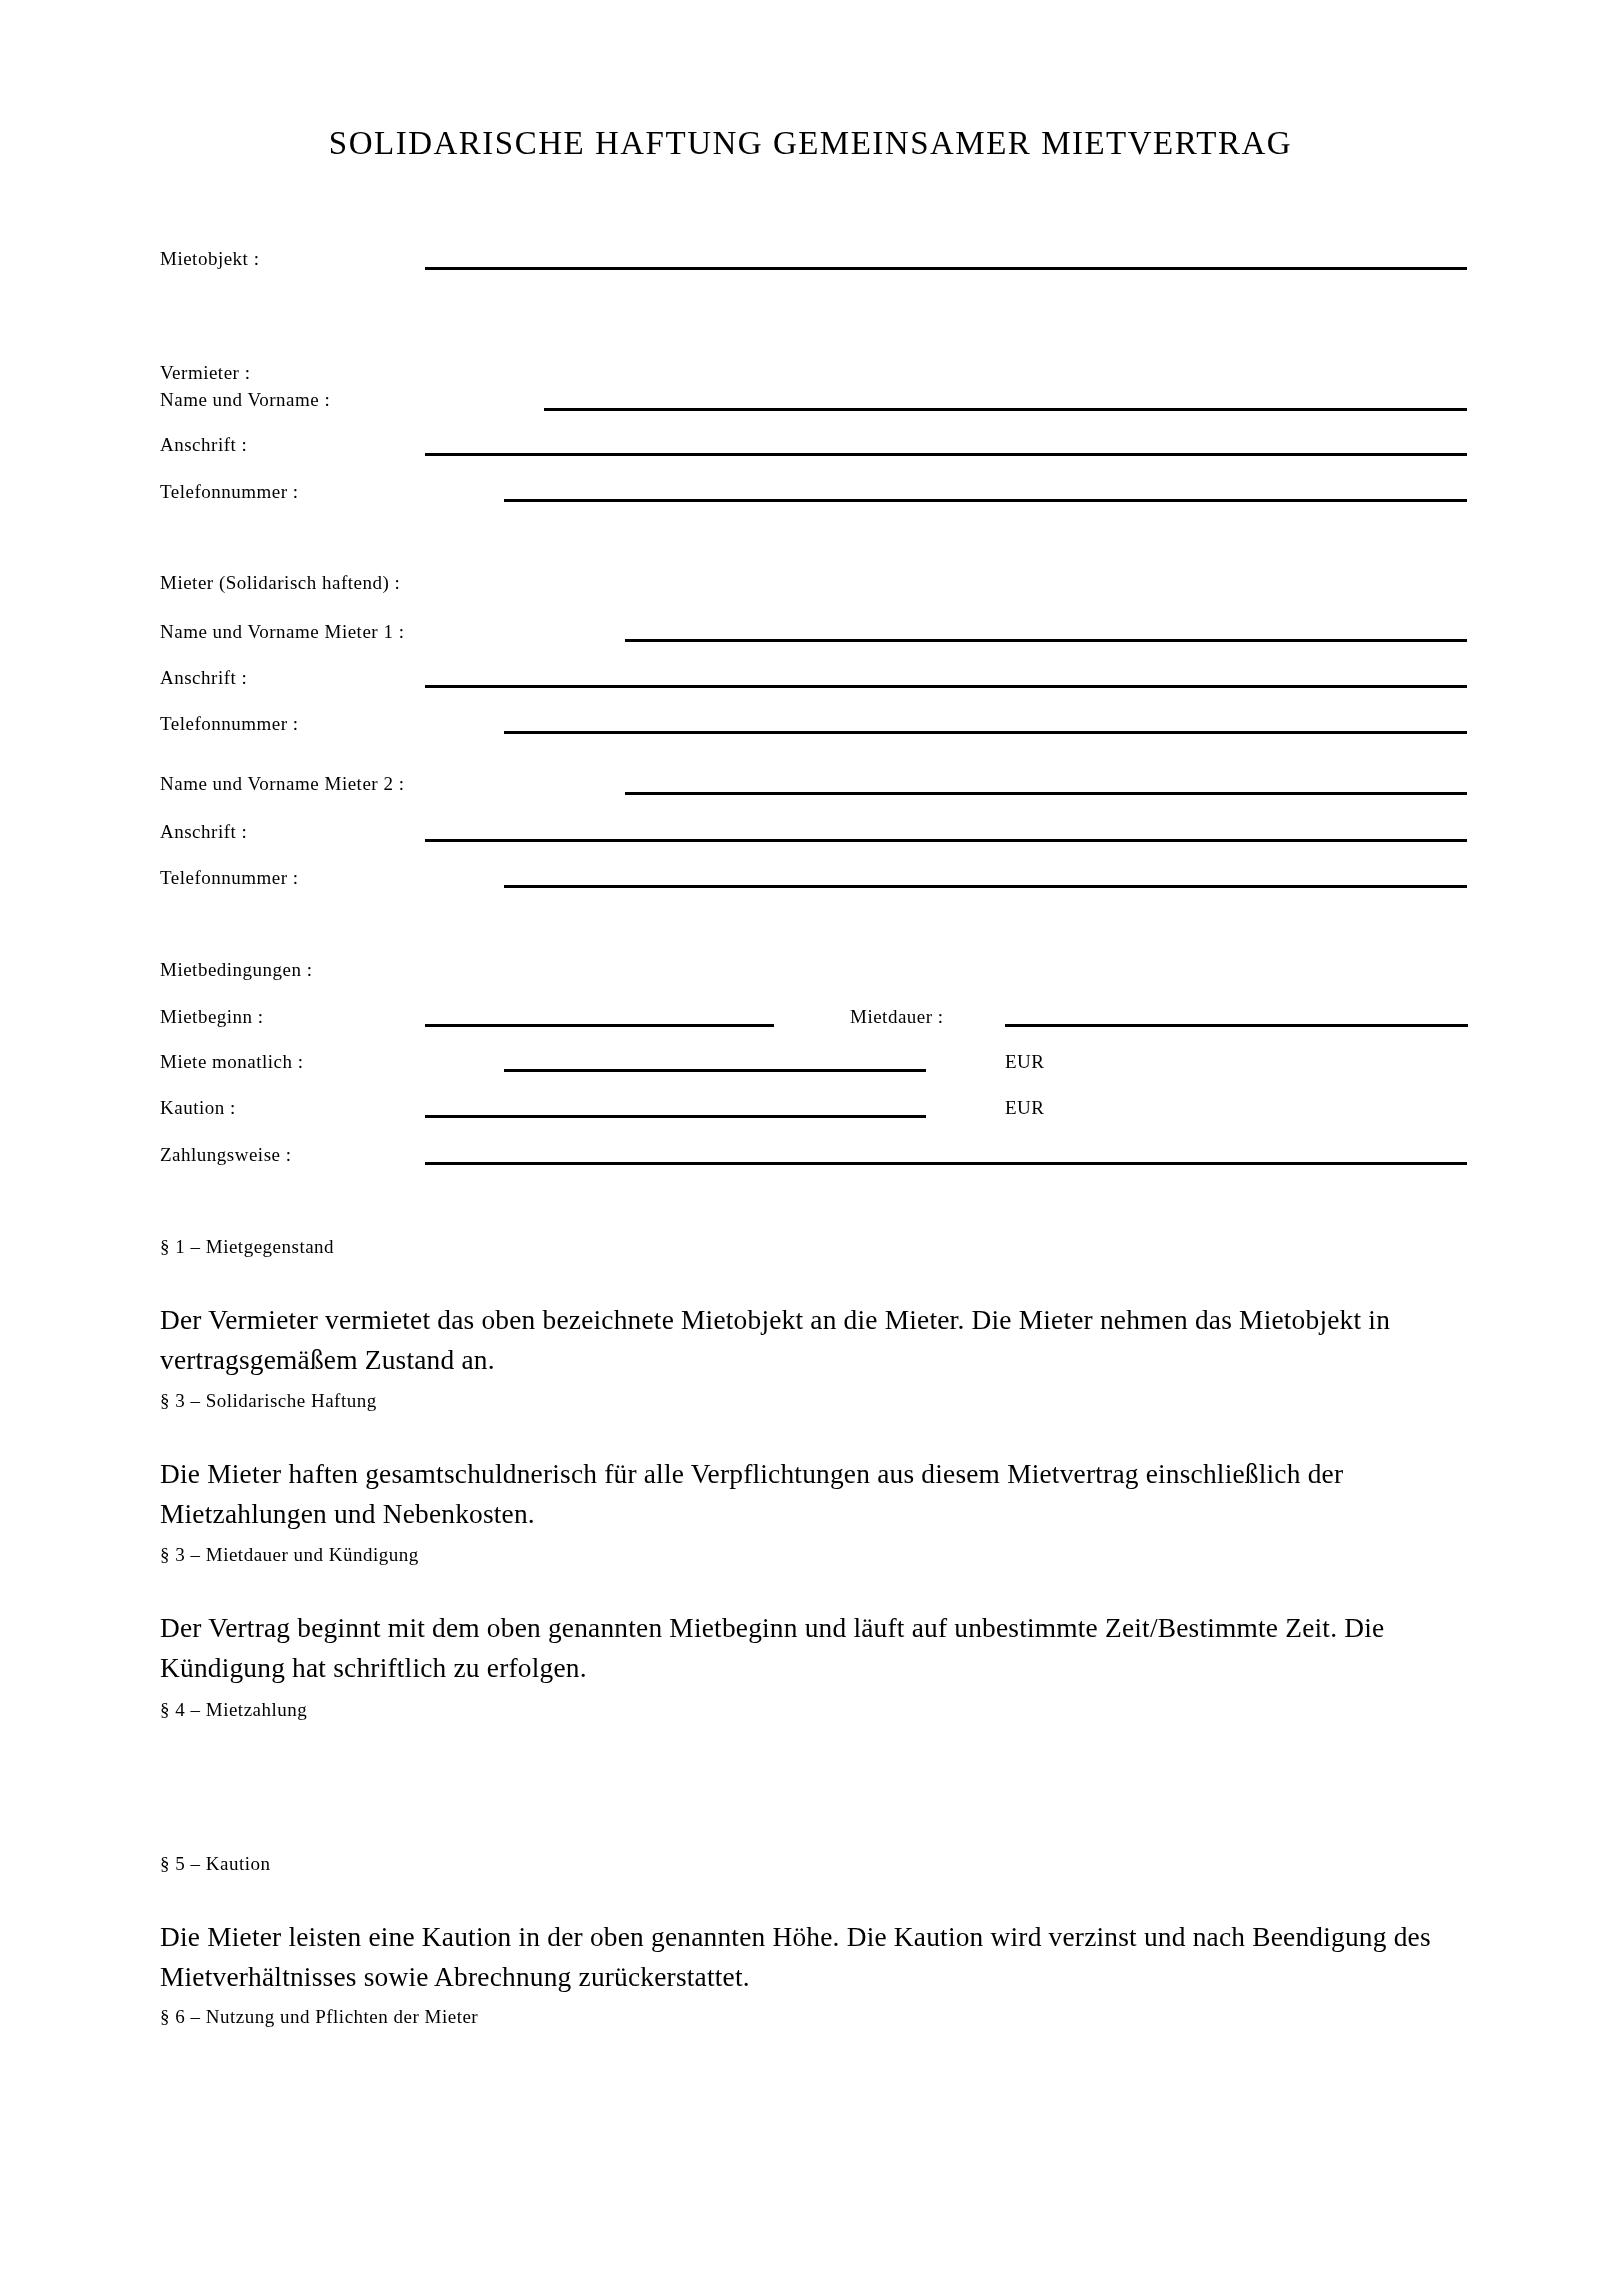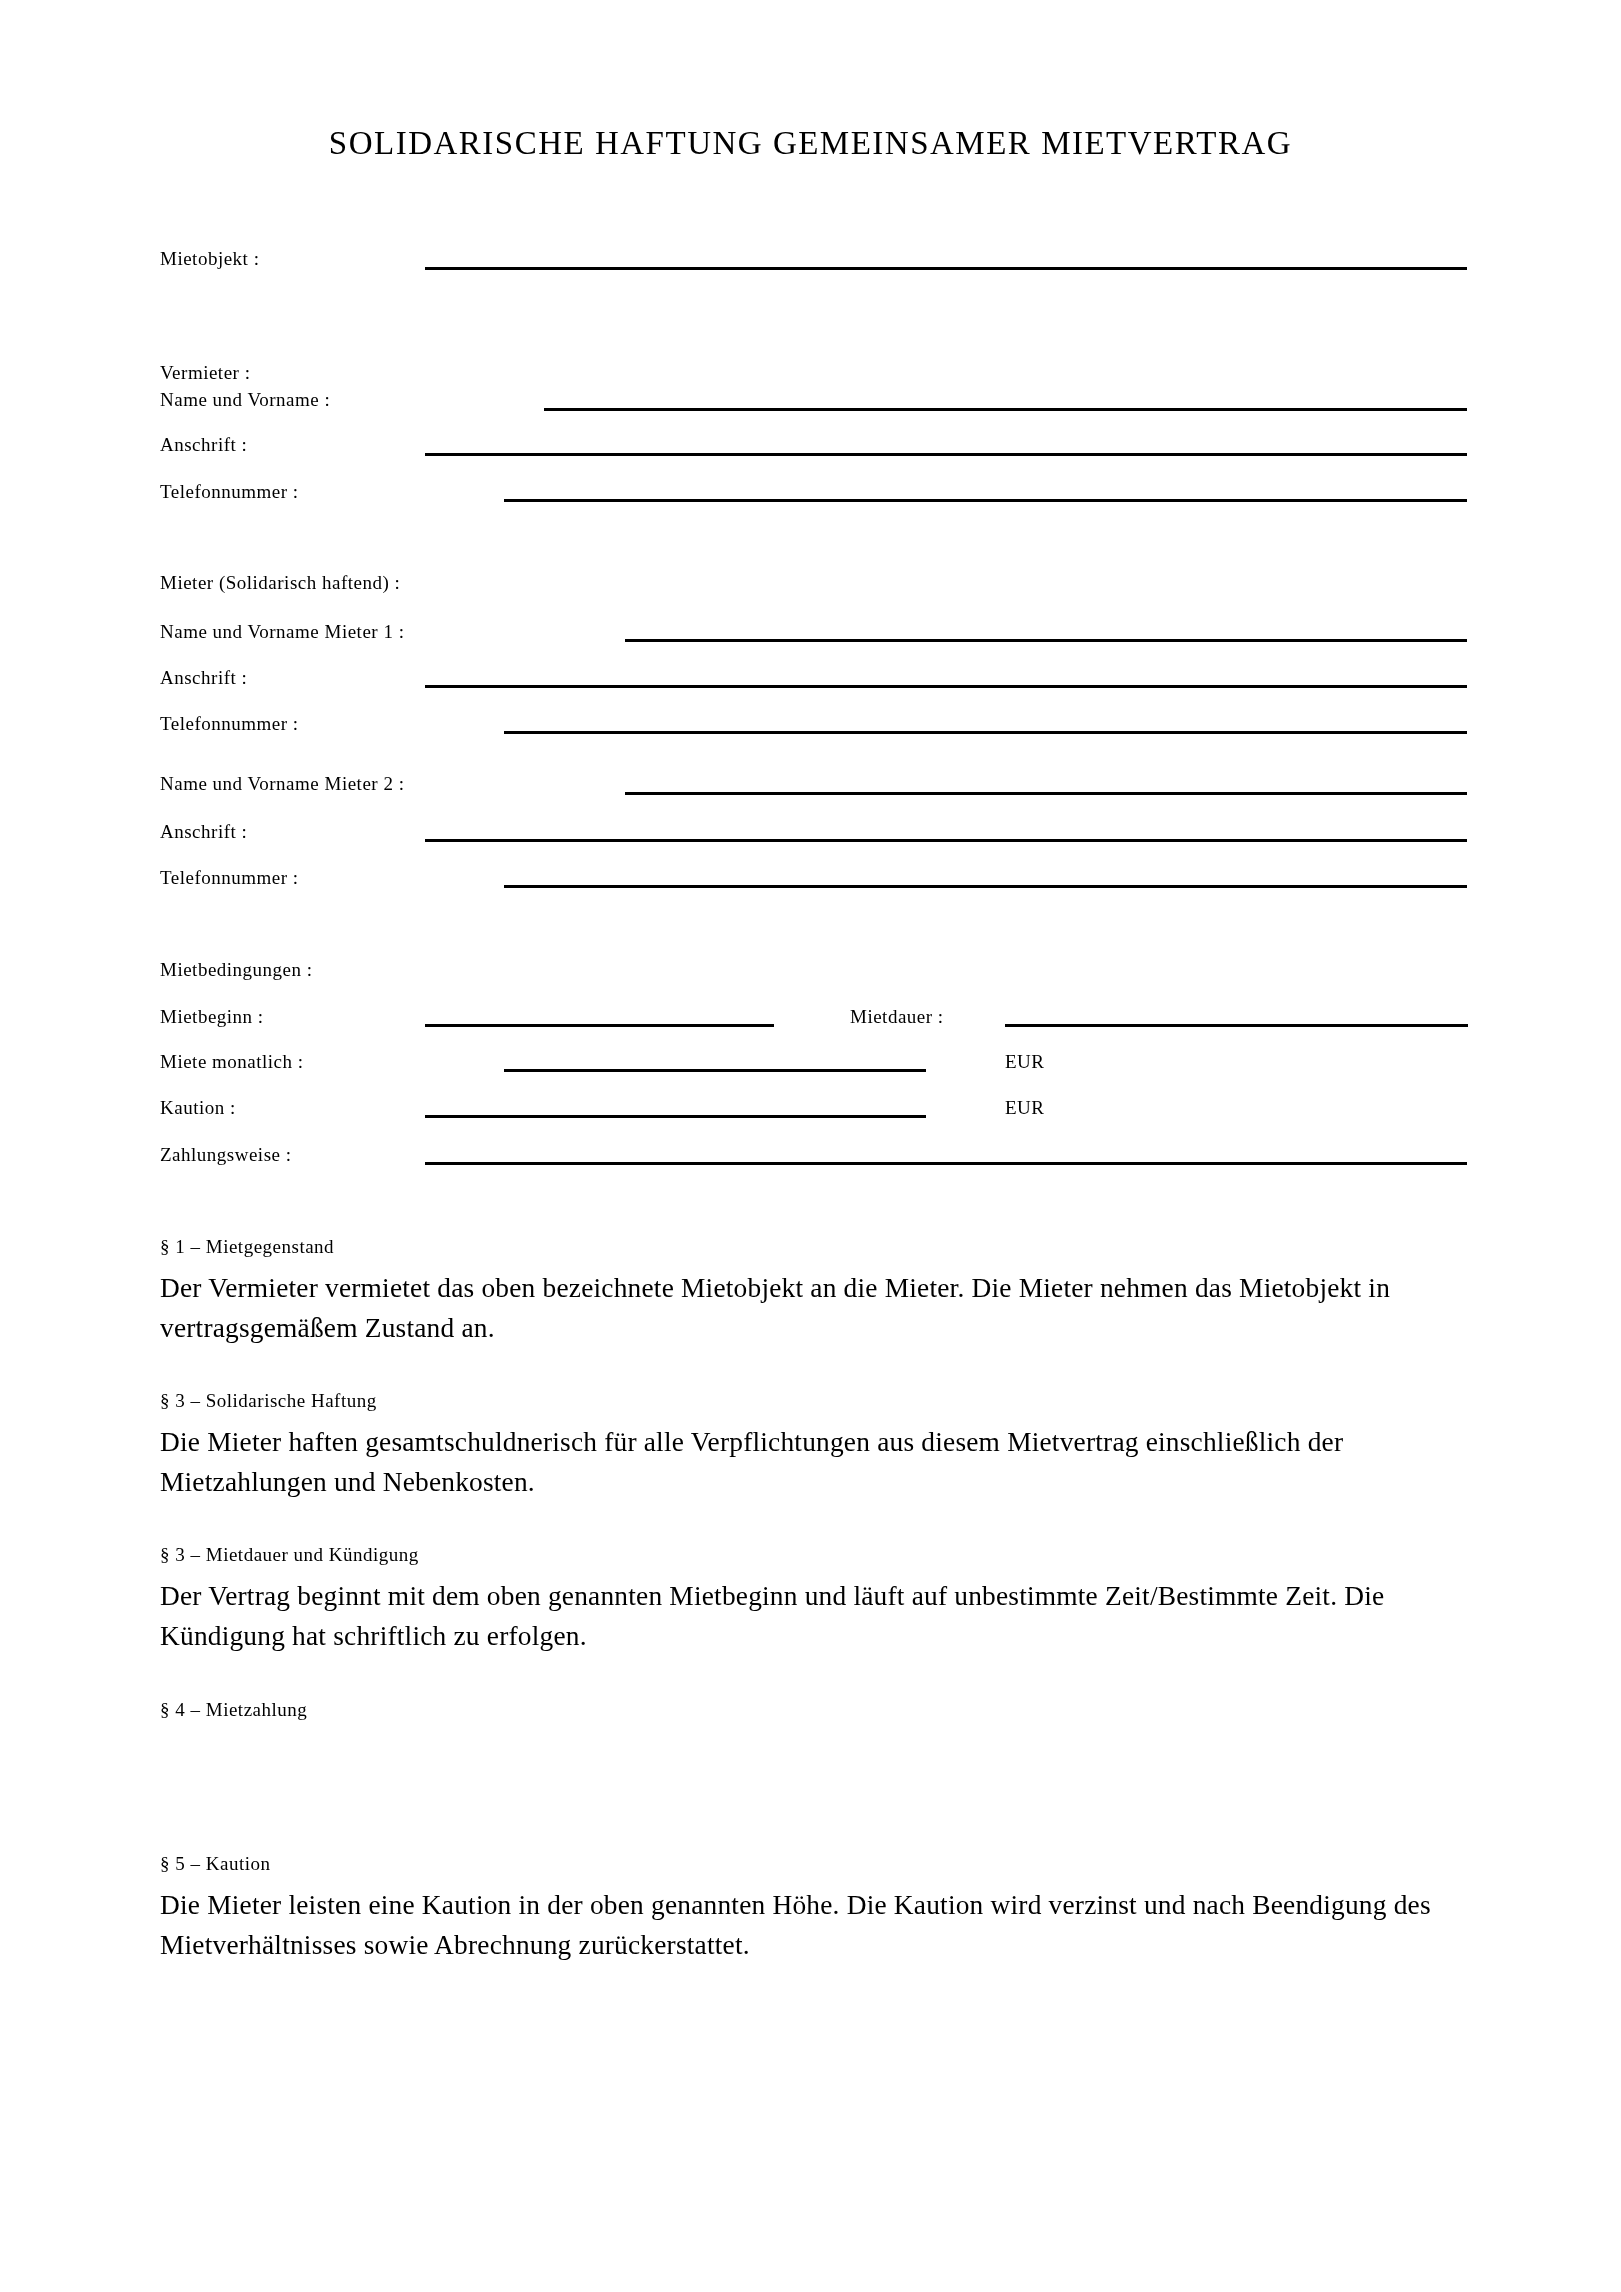--- a/index.html
+++ b/index.html
@@ -36,20 +36,21 @@
     height: 2.9px;
     background: #000000;
   }
   .para {
     position: absolute;
     left: 160px;
     width: 1313px;
     font-size: 27.4px;
     line-height: 40px;
     letter-spacing: 0.2px;
+    margin-top: 32px;
   }
   
   .ln-obj   { left: 425px;  width: 1042px; }
   .ln-nv    { left: 544px;  width: 923px; }
   .ln-an    { left: 425px;  width: 1042px; }
   .ln-tel   { left: 504px;  width: 963px; }
   .ln-nvm   { left: 625px;  width: 842px; }
   .ln-beg   { left: 425px;  width: 349px; }
   .ln-dau   { left: 1005px; width: 463px; }
   .ln-mon   { left: 504px;  width: 422px; }
@@ -122,15 +123,16 @@
   <div class="para" style="top:1422px">Die Mieter haften gesamtschuldnerisch für alle Verpflichtungen aus diesem Mietvertrag einschließlich der Mietzahlungen und Nebenkosten.</div>
 
   <div class="lbl" style="top:1538px">§ 3 – Mietdauer und Kündigung</div>
   <div class="para" style="top:1576px">Der Vertrag beginnt mit dem oben genannten Mietbeginn und läuft auf unbestimmte Zeit/Bestimmte Zeit. Die Kündigung hat schriftlich zu erfolgen.</div>
 
   <div class="lbl" style="top:1693px">§ 4 – Mietzahlung</div>
 
   <div class="lbl" style="top:1847px">§ 5 – Kaution</div>
   <div class="para" style="top:1885px">Die Mieter leisten eine Kaution in der oben genannten Höhe. Die Kaution wird verzinst und nach Beendigung des Mietverhältnisses sowie Abrechnung zurückerstattet.</div>
 
+  <div class="lbl" style="top:2000px">§ 6 – Nutzung und Pflichten der Mieter</div>
 
 </div>
 
 
 </body></html>

